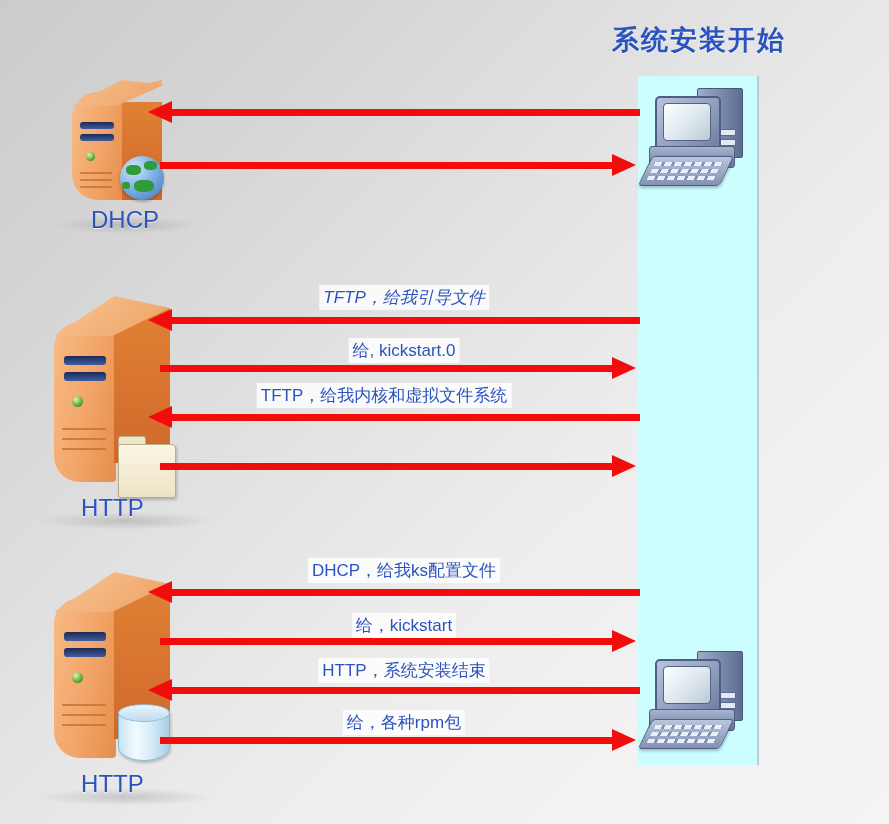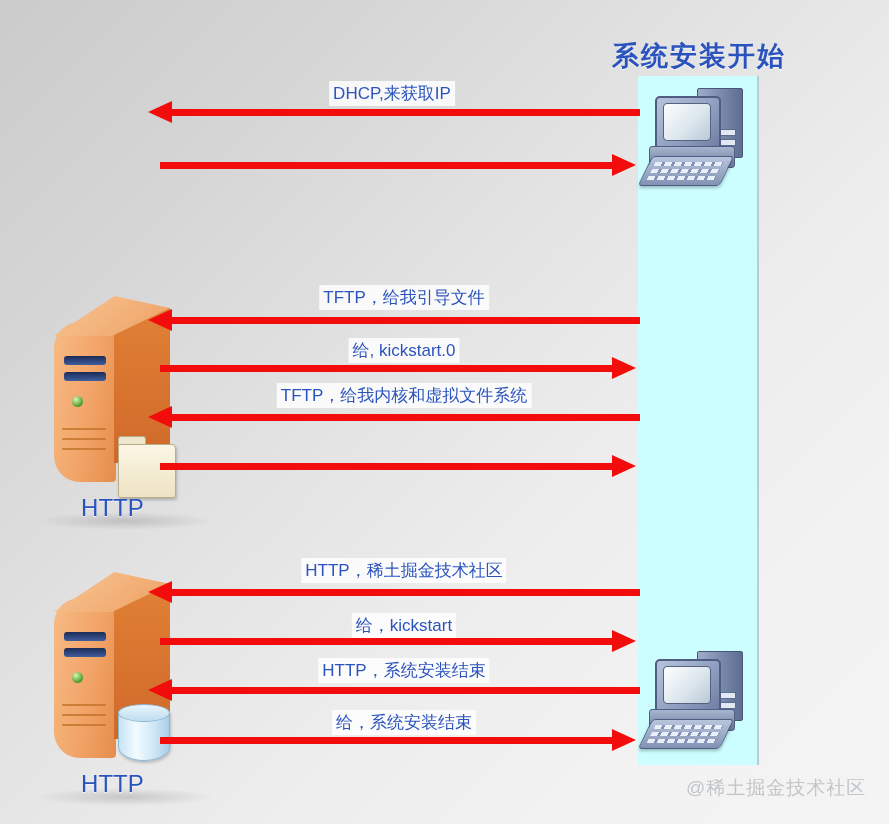--- a/index.html
+++ b/index.html
@@ -17,21 +17,21 @@
     position:absolute;left:638px;top:76px;width:121px;height:689px;
     background:#ccfdff;border-right:2px solid #b9cdd1;box-sizing:border-box;
   }
 
   
   .diagram-title{
     position:absolute;color:#2b53bd;font-weight:bold;
     font-size:27px;letter-spacing:2px;white-space:nowrap;
     text-shadow:0 1px 0 rgba(255,255,255,.7);
   }
-  #title-top{left:612px;top:22px;margin-top:16px;}
+  #title-top{left:612px;top:22px;}
   #title-bottom{left:612px;top:777px;}
 
   .watermark{
     position:absolute;left:686px;top:775px;
     font-size:19px;color:#9aa0a6;opacity:.55;white-space:nowrap;
     letter-spacing:1px;
   }
 
   
   .arrow{position:absolute;height:7px;}
@@ -118,21 +118,20 @@
     background:repeating-linear-gradient(90deg,#e9eff8 0 7px,#8392b4 7px 10px);}
 </style>
 </head>
 <body>
 
 <div id="canvas">
 
   <div class="client-band"></div>
 
   <div class="diagram-title" id="title-top">系统安装开始</div>
-  <div class="watermark">@稀土掘金技术社区</div>
 
   <div class="computer" style="left:645px;top:82px;">
     <div class="c-tower">
       <div class="slot" style="top:40px;"></div>
         <div class="slot" style="top:50px;"></div>
     </div>
     <div class="c-monitor">
       <div class="c-screen"></div>
     </div>
     <div class="c-base"></div>
@@ -152,20 +151,45 @@
       <div class="c-screen"></div>
     </div>
     <div class="c-base"></div>
     <div class="c-keyboard">
       <div class="krow" style="top:5px;"></div>
         <div class="krow" style="top:12px;"></div>
       <div class="krow" style="top:19px;"></div>
     </div>
   </div>
 
+  <div class="server" style="left:60px;top:80px;width:130px;height:150px;">
+    <div class="shadow"></div>
+    <div class="tower">
+      <div class="tw-top" style="left:22px;top:0px;width:80px;height:16px;
+           clip-path:polygon(14% 100%,100% 0,100% 22%,14% 100%); background:#f3ad6d;"></div>
+      <div class="tw-front" style="left:12px;top:12px;width:52px;height:108px;"></div>
+      <div class="tw-side" style="left:62px;top:22px;width:40px;height:98px;"></div>
+      <div class="tw-top" style="left:12px;top:0px;width:92px;height:26px;
+           background:linear-gradient(140deg,#f8c08f,#eda063);
+           clip-path:polygon(0% 100%,54% 0%,100% 18%,48% 100%);"></div>
+      <div class="bay" style="left:20px;top:42px;width:34px;"></div>
+      <div class="bay" style="left:20px;top:54px;width:34px;"></div>
+      <div class="led" style="left:26px;top:72px;"></div>
+      <div class="vent" style="left:20px;top:92px;width:32px;"></div>
+      <div class="vent" style="left:20px;top:99px;width:32px;"></div>
+      <div class="vent" style="left:20px;top:106px;width:32px;"></div>
+    </div>
+    <div class="globe" style="left:60px;top:76px;">
+      <i style="left:6px;top:9px;width:15px;height:10px;"></i>
+      <i style="left:24px;top:5px;width:13px;height:9px;"></i>
+      <i style="left:14px;top:24px;width:20px;height:12px;"></i>
+      <i style="left:2px;top:26px;width:8px;height:7px;"></i>
+    </div>
+    <div class="label" style="top:126px;">DHCP</div>
+  </div>
 
   <div class="server" style="left:42px;top:296px;width:160px;height:230px;">
     <div class="shadow"></div>
     <div class="tower">
       <div class="tw-front" style="left:12px;top:26px;width:62px;height:160px;"></div>
       <div class="tw-side" style="left:72px;top:12px;width:56px;height:155px;"></div>
       <div class="tw-top" style="left:12px;top:0px;width:116px;height:40px;
            background:linear-gradient(140deg,#f9c694,#eda063);
            clip-path:polygon(0% 100%,52% 0%,100% 30%,50% 100%);"></div>
       <div class="bay" style="left:22px;top:60px;width:42px;height:9px;"></div>
@@ -201,67 +225,66 @@
       <div class="cyl"></div>
         <div class="capTop"></div>
     </div>
     <div class="label" style="top:198px;left:44%;">HTTP</div>
   </div>
 
   <div class="arrow left" style="left:170px;top:109px;width:470px;">
     <div class="shaft"></div>
       <div class="head"></div>
     </div>
-  <div class="msg" style="left:392px;top:81px;">DHCP,来获取IP</div>
 
   <div class="arrow right" style="left:160px;top:162px;width:454px;">
     <div class="shaft"></div>
       <div class="head"></div>
     </div>
 
   <div class="arrow left" style="left:170px;top:317px;width:470px;">
     <div class="shaft"></div>
       <div class="head"></div>
     </div>
-  <div class="msg" style="left:404px;top:285px;">TFTP，给我引导文件</div>
+  <div class="msg" style="left:404px;top:285px;font-style:italic;">TFTP，给我引导文件</div>
 
   <div class="arrow right" style="left:160px;top:365px;width:454px;">
     <div class="shaft"></div>
       <div class="head"></div>
     </div>
   <div class="msg" style="left:404px;top:338px;">给, kickstart.0</div>
 
   <div class="arrow left" style="left:170px;top:414px;width:470px;">
     <div class="shaft"></div>
       <div class="head"></div>
     </div>
-  <div class="msg" style="left:404px;top:383px;">TFTP，给我内核和虚拟文件系统</div>
+  <div class="msg" style="left:384px;top:383px;">TFTP，给我内核和虚拟文件系统</div>
 
   <div class="arrow right" style="left:160px;top:463px;width:454px;">
     <div class="shaft"></div>
       <div class="head"></div>
     </div>
 
   <div class="arrow left" style="left:170px;top:589px;width:470px;">
     <div class="shaft"></div>
       <div class="head"></div>
     </div>
-  <div class="msg" style="left:404px;top:558px;">HTTP，稀土掘金技术社区</div>
+  <div class="msg" style="left:404px;top:558px;">DHCP，给我ks配置文件</div>
 
   <div class="arrow right" style="left:160px;top:638px;width:454px;">
     <div class="shaft"></div>
       <div class="head"></div>
     </div>
   <div class="msg" style="left:404px;top:613px;">给，kickstart</div>
 
   <div class="arrow left" style="left:170px;top:687px;width:470px;">
     <div class="shaft"></div>
       <div class="head"></div>
     </div>
   <div class="msg" style="left:404px;top:658px;">HTTP，系统安装结束</div>
 
   <div class="arrow right" style="left:160px;top:737px;width:454px;">
     <div class="shaft"></div>
       <div class="head"></div>
     </div>
-  <div class="msg" style="left:404px;top:710px;">给，系统安装结束</div>
+  <div class="msg" style="left:404px;top:710px;">给，各种rpm包</div>
 
 </div>
 
 </body></html>

